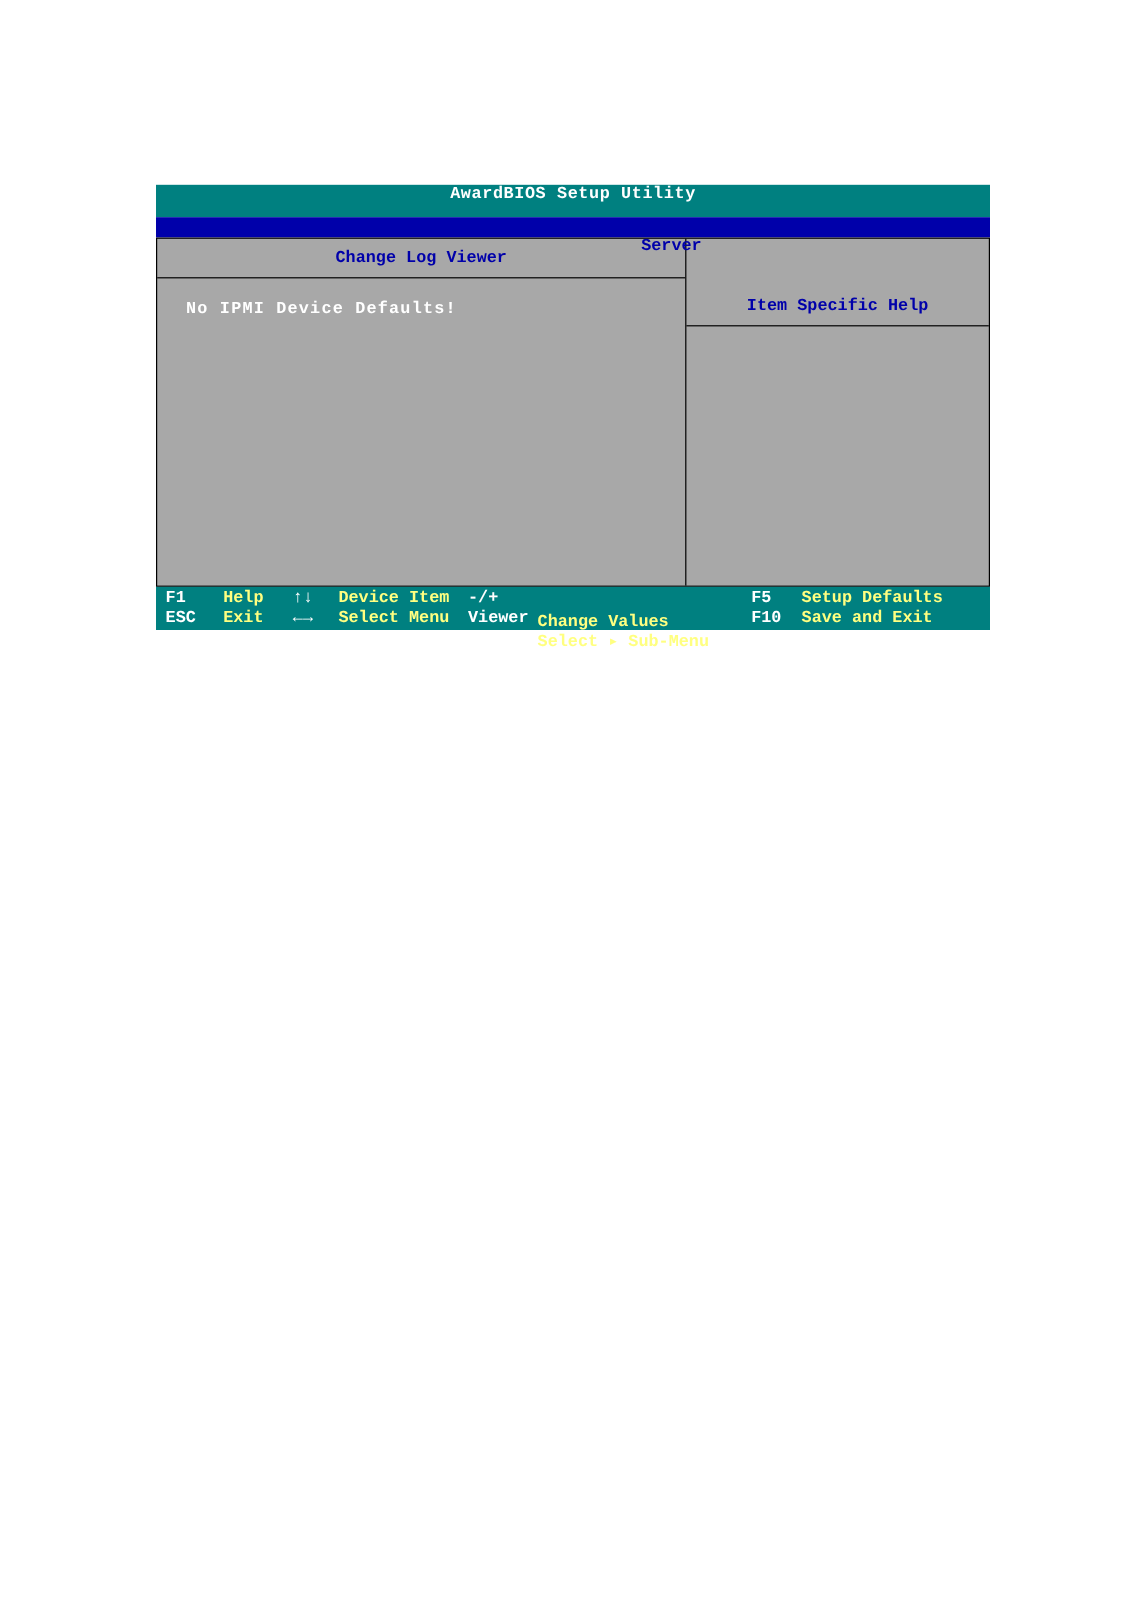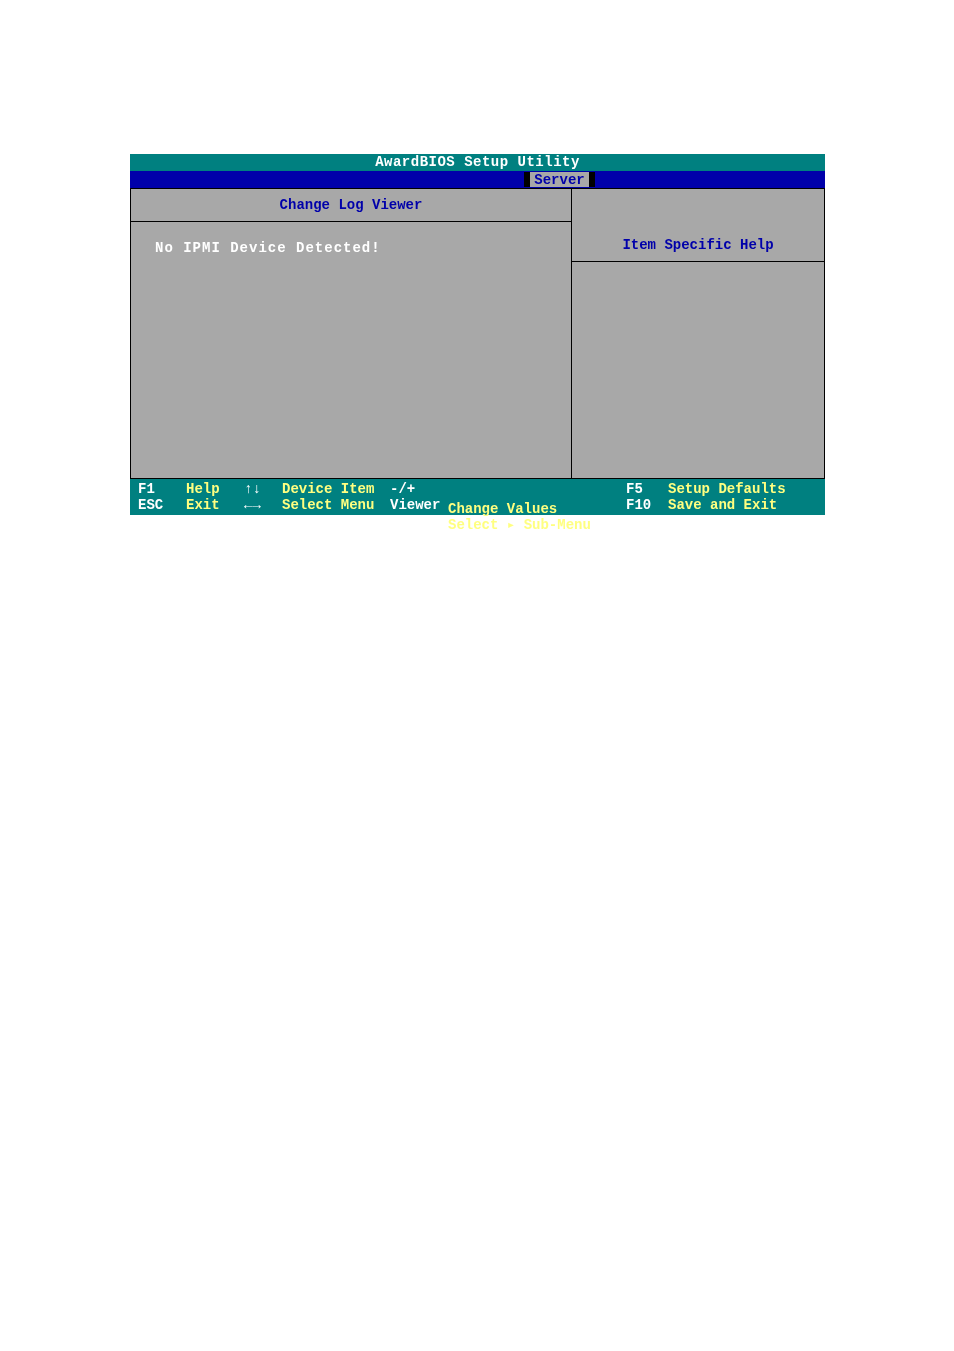--- a/index.html
+++ b/index.html
@@ -16,38 +16,38 @@
       top: 154px;
       width: 695px;
       height: 362px;
     }
     .title-bar {
       background: #008080;
       color: #ffffff;
       text-align: center;
       font-size: 14px;
       font-weight: bold;
-      height: 17px;
+      height: 27px;
       line-height: 17px;
       letter-spacing: 0.5px;
     }
     .menu-bar {
       background: #0000aa;
       height: 17px;
       line-height: 17px;
       display: flex;
       justify-content: center;
     }
     .menu-tab {
       background: #a8a8a8;
       color: #0000aa;
       font-size: 14px;
       font-weight: bold;
       padding: 0 4px;
-      margin: 1px;
+      margin: 16px;
       border-left: 6px solid #000000;
       border-right: 6px solid #000000;
       position: relative;
       left: 82px;
     }
     .content-area {
       display: flex;
       height: 291px;
       background: #a8a8a8;
       border: 1px solid #000000;
@@ -121,21 +121,21 @@
   <div class="title-bar">
     <span>AwardBIOS Setup Utility</span>
   </div>
   <div class="menu-bar">
     <span class="menu-tab">Server</span>
   </div>
   <div class="content-area">
     <div class="left-panel">
       <div class="panel-header">Change Log Viewer</div>
       <div class="panel-body">
-        <span>No IPMI Device Detected!</span>
+        <span>No IPMI Device Defaults!</span>
       </div>
     </div>
     <div class="right-panel">
       <div class="panel-header">Item Specific Help</div>
     </div>
   </div>
   <div class="footer-bar">
     <div class="footer-col col1">
       <div class="footer-row">
           <span class="key-label">F1</span>

